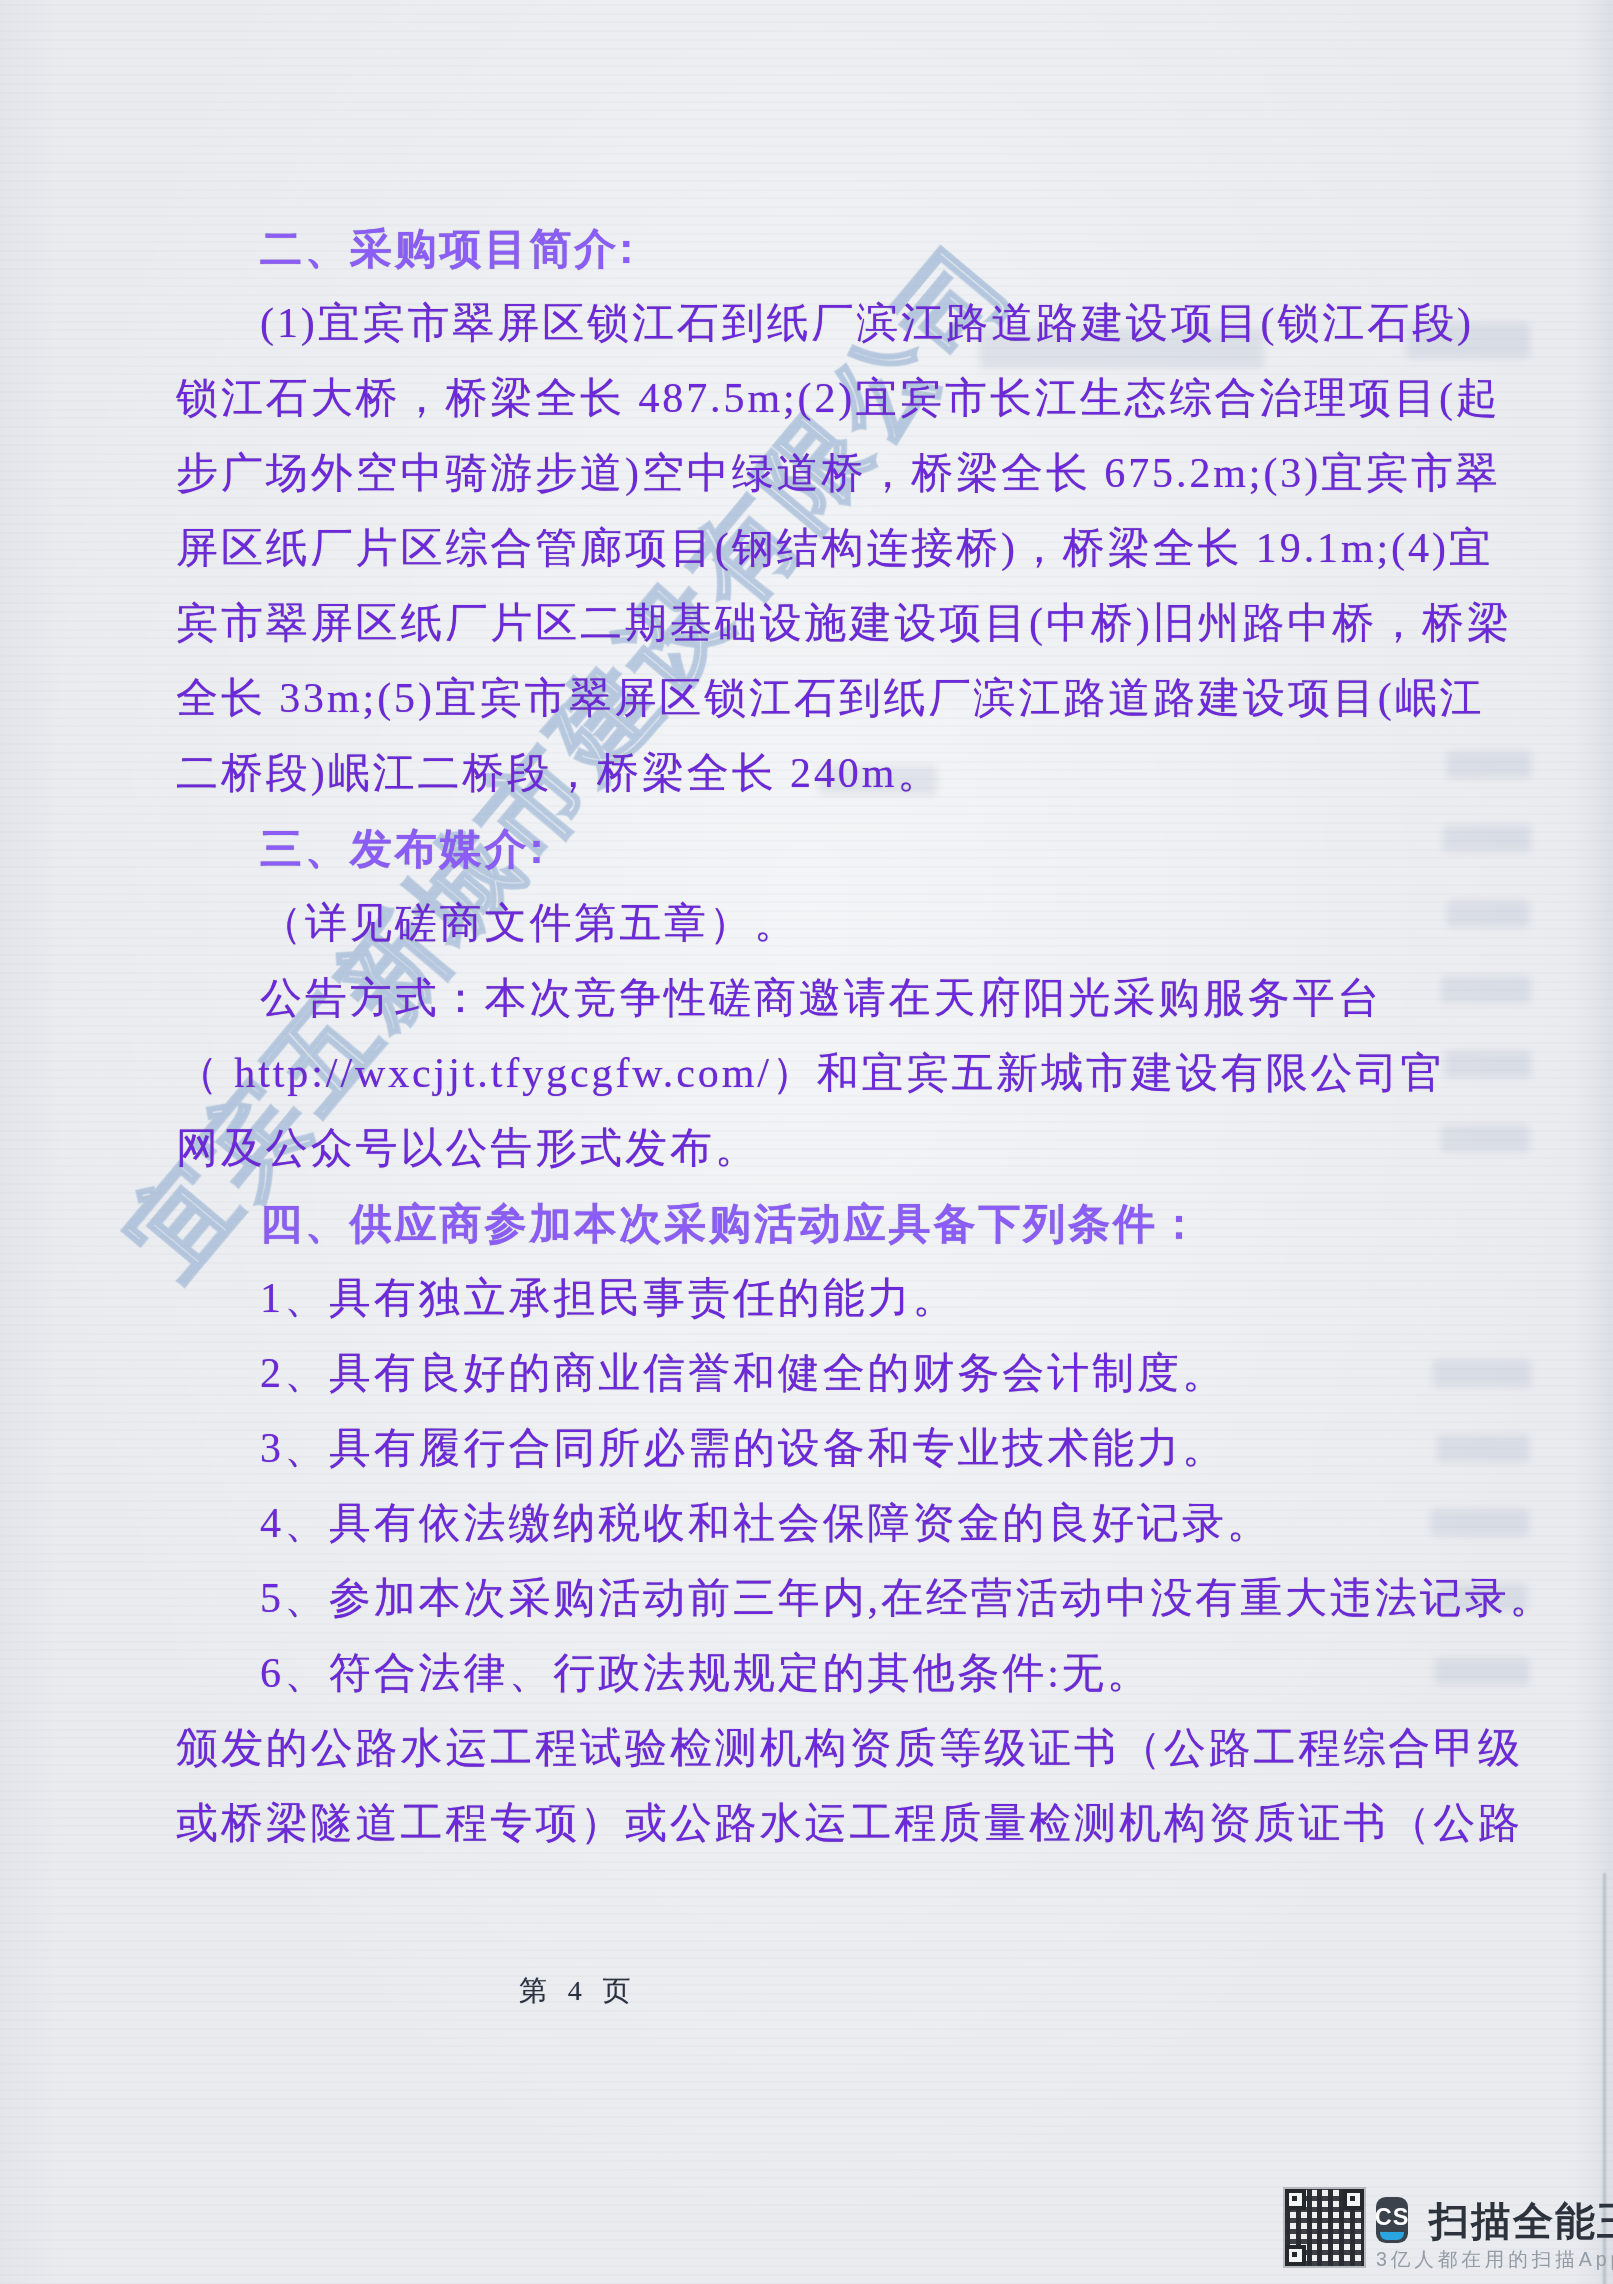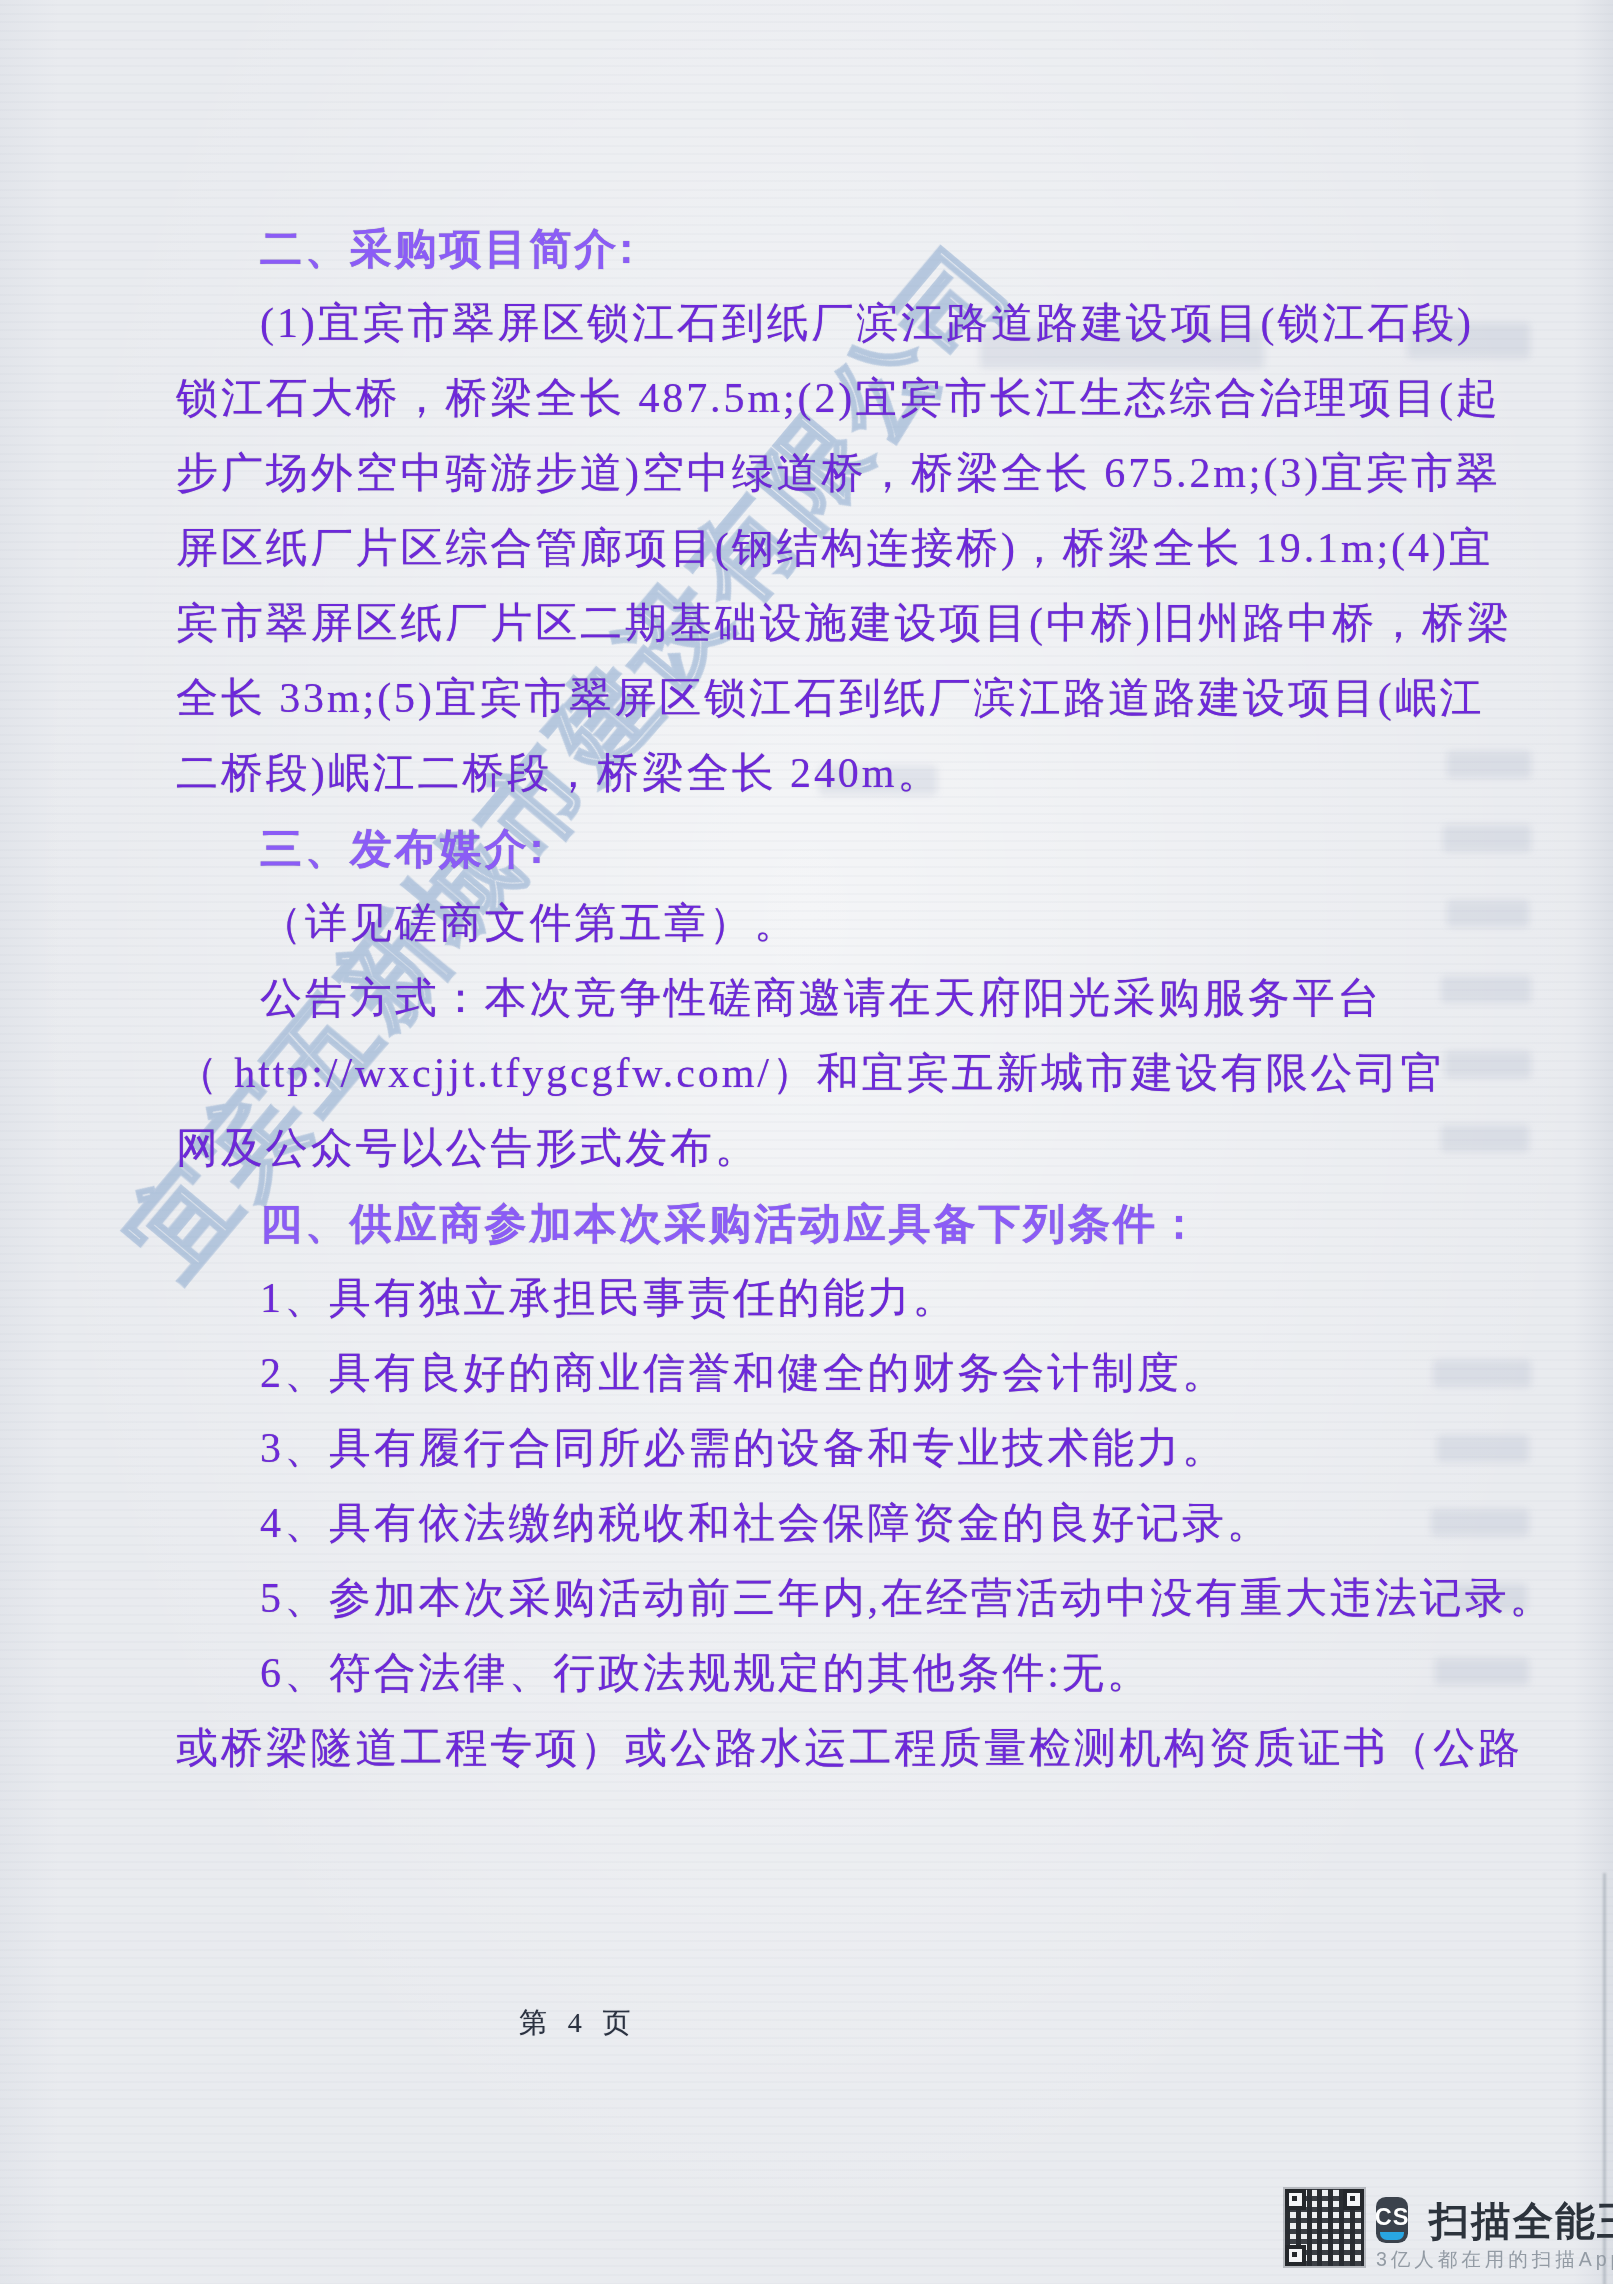--- a/index.html
+++ b/index.html
@@ -39,21 +39,20 @@
   }
   .line.indent{padding-left:84px;}
   .line.heading{
     font-family:"Liberation Sans","DejaVu Sans",sans-serif;
     font-weight:700;color:#8b5cf6;
   }
   .pagenum{
     position:absolute;left:519px;top:1972px;
     font-size:28px;letter-spacing:6.9px;color:#2a3140;
     text-shadow:0 0 1px rgba(25,35,55,0.4);
-    margin-top:32px;
   }
   
   .smudge{position:absolute;background:rgba(95,115,155,0.12);filter:blur(3.9px);border-radius:3.9px;}
   
   .qr{position:absolute;left:1285px;top:2189px;width:79px;height:77px;background:#f2f3f5;
       background-image:
         repeating-linear-gradient(0deg, rgba(40,44,50,0.9) 0 4.9px, rgba(255,255,255,0) 4.9px 10.8px),
         repeating-linear-gradient(90deg, #2a2d31 0 4.9px, #eef0f2 4.9px 10.8px);
       outline:2px solid rgba(40,44,50,0.25);}
   .finder{position:absolute;width:20.6px;height:20.6px;border:4.9px solid #24272b;background:#f4f5f7;box-sizing:border-box;}
@@ -117,20 +116,21 @@
       <div class="line indent">公告方式：本次竞争性磋商邀请在天府阳光采购服务平台</div>
       <div class="line">（ http://wxcjjt.tfygcgfw.com/）和宜宾五新城市建设有限公司官</div>
       <div class="line">网及公众号以公告形式发布。</div>
       <div class="line heading indent">四、供应商参加本次采购活动应具备下列条件：</div>
       <div class="line indent">1、具有独立承担民事责任的能力。</div>
       <div class="line indent">2、具有良好的商业信誉和健全的财务会计制度。</div>
       <div class="line indent">3、具有履行合同所必需的设备和专业技术能力。</div>
       <div class="line indent">4、具有依法缴纳税收和社会保障资金的良好记录。</div>
       <div class="line indent">5、参加本次采购活动前三年内,在经营活动中没有重大违法记录。</div>
       <div class="line indent">6、符合法律、行政法规规定的其他条件:无。</div>
+      <div class="line">颁发的公路水运工程试验检测机构资质等级证书（公路工程综合甲级</div>
       <div class="line">或桥梁隧道工程专项）或公路水运工程质量检测机构资质证书（公路</div>
     </div>
 
   <div class="pagenum">第 4 页</div>
 
   <div class="edge-line"></div>
 
   <div class="qr">
     <div class="finder tl"></div>
     <div class="finder tr"></div>

